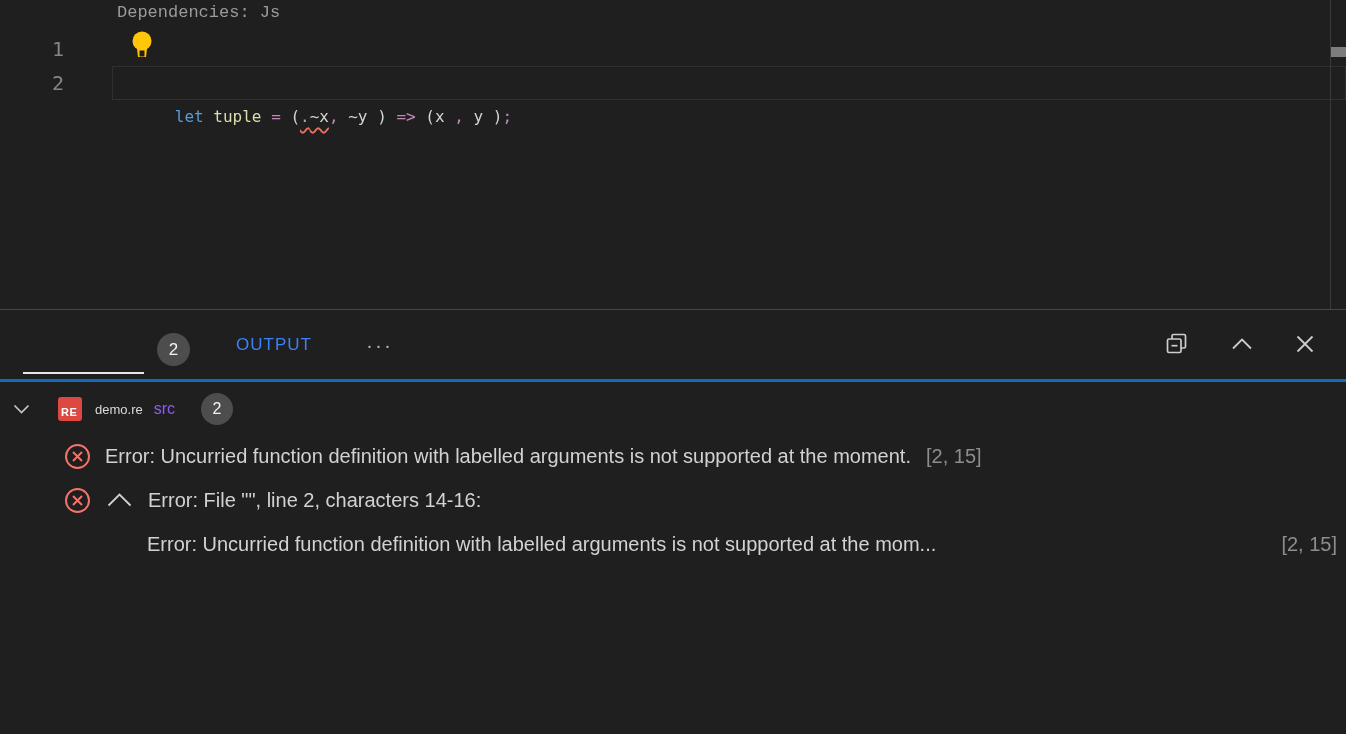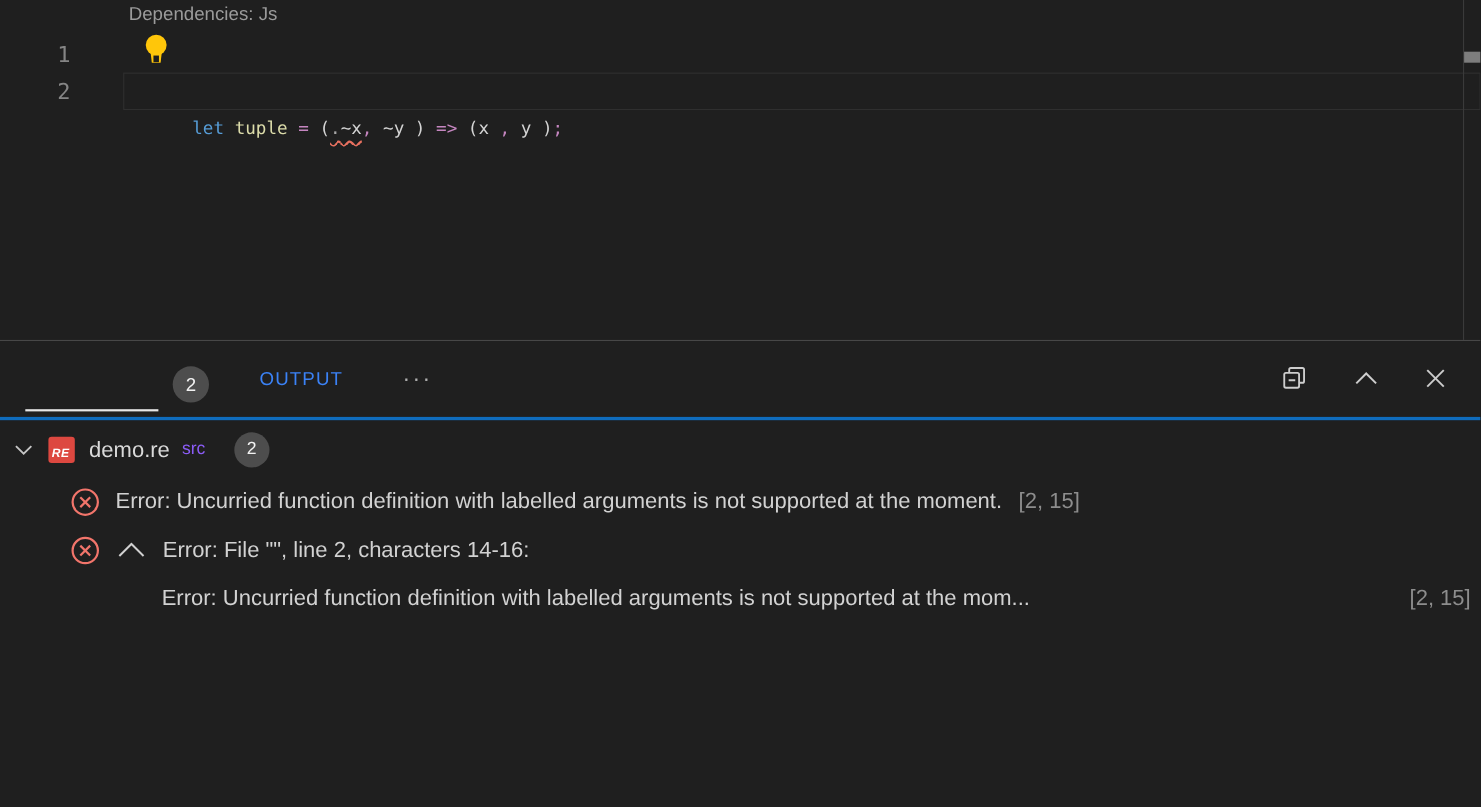--- a/index.html
+++ b/index.html
@@ -2,21 +2,21 @@
 <html><head>
 <meta charset="utf-8">
 <style>
   * { margin:0; padding:0; box-sizing:border-box; }
   html,body { width:1346px; height:734px; background:#1f1f1f; overflow:hidden;
               font-family:"Liberation Sans", sans-serif; }
   .stage { position:relative; width:1346px; height:734px; background:#1f1f1f; }
 
   
   .editor { position:absolute; top:0; left:0; width:1346px; height:309px; background:#1f1f1f; }
-  .codelens { position:absolute; left:117px; top:3px; font-size:17px; color:#9b9b9b; }
+  .codelens { position:absolute; left:117px; top:3px; font-size:17px; color:#9b9b9b;font-family:Liberation Mono, monospace; }
   .line-num { position:absolute; left:38px; width:26px; text-align:right; color:#858585;
               font-family:"DejaVu Sans Mono", monospace; font-size:20px; }
   .num-1 { top:33px; height:33px; line-height:33px; }
   .num-2 { top:66px; height:34px; line-height:34px; }
   .bulb { position:absolute; left:129px; top:30px; }
   .current-line { position:absolute; left:112px; top:66px; width:1234px; height:34px;
                   border:1px solid #2f2f2f; }
   .code-line { position:absolute; left:117px; top:66px; height:34px; line-height:34px;
                font-family:"DejaVu Sans Mono", monospace; font-size:16px; white-space:pre; }
   .squiggle { text-decoration:underline wavy #e8705f; text-decoration-thickness:2px;
@@ -49,24 +49,24 @@
   .panel-accent { position:absolute; top:69px; left:0; width:1346px; height:3px; background:#0f6cbd; }
 
   
   .tree { position:absolute; top:72px; left:0; width:1346px; }
   .row { position:absolute; left:0; width:1346px; display:flex; align-items:center; }
   .row-file { top:6px; height:42px; }
   .row-e1 { top:52px; height:44px; }
   .row-e2 { top:96px; height:44px; }
   .row-e3 { top:140px; height:44px; }
   .tw-chevron { margin-left:13px; flex:0 0 auto; display:flex; }
-  .re-icon { margin-left:14px; flex:0 0 auto; width:24px; height:24px; background:#dd4840; border-radius:3px;
+  .re-icon { margin-left:28px; flex:0 0 auto; width:24px; height:24px; background:#dd4840; border-radius:3px;
              color:#fff; font-size:11px; font-weight:bold; letter-spacing:.5px;
-             display:flex; align-items:flex-end; padding:2px 2px 3px 3px;font-style:italic; }
-  .file-name { margin-left:13px; color:#dadada; font-size:20px; }
+             display:flex; align-items:flex-end; padding:2px 2px 3px 3px; }
+  .file-name { margin-left:13px; color:#dadada; font-size:13px; }
   .file-dir { margin-left:11px; color:#8b5cf6; font-size:16px; }
   .file-badge { margin-left:26px; width:32px; height:32px; border-radius:50%; background:#4d4d4d;
                 color:#f2f2f2; font-size:16px; display:flex; align-items:center; justify-content:center; }
   .err-icon { margin-left:63px; flex:0 0 auto; display:flex; }
   .msg { margin-left:13px; color:#d2d2d2; font-size:20px; white-space:nowrap; }
   .loc { margin-left:15px; color:#8d8d8d; font-size:20px; white-space:nowrap;text-align:right; }
   .collapse-chev { margin-left:15px; flex:0 0 auto; display:flex; }
   .msg-after-chev { margin-left:16px; }
   .related-msg { margin-left:147px; flex:1; min-width:0; overflow:hidden; color:#d2d2d2;
                  font-size:20px; white-space:nowrap; }

